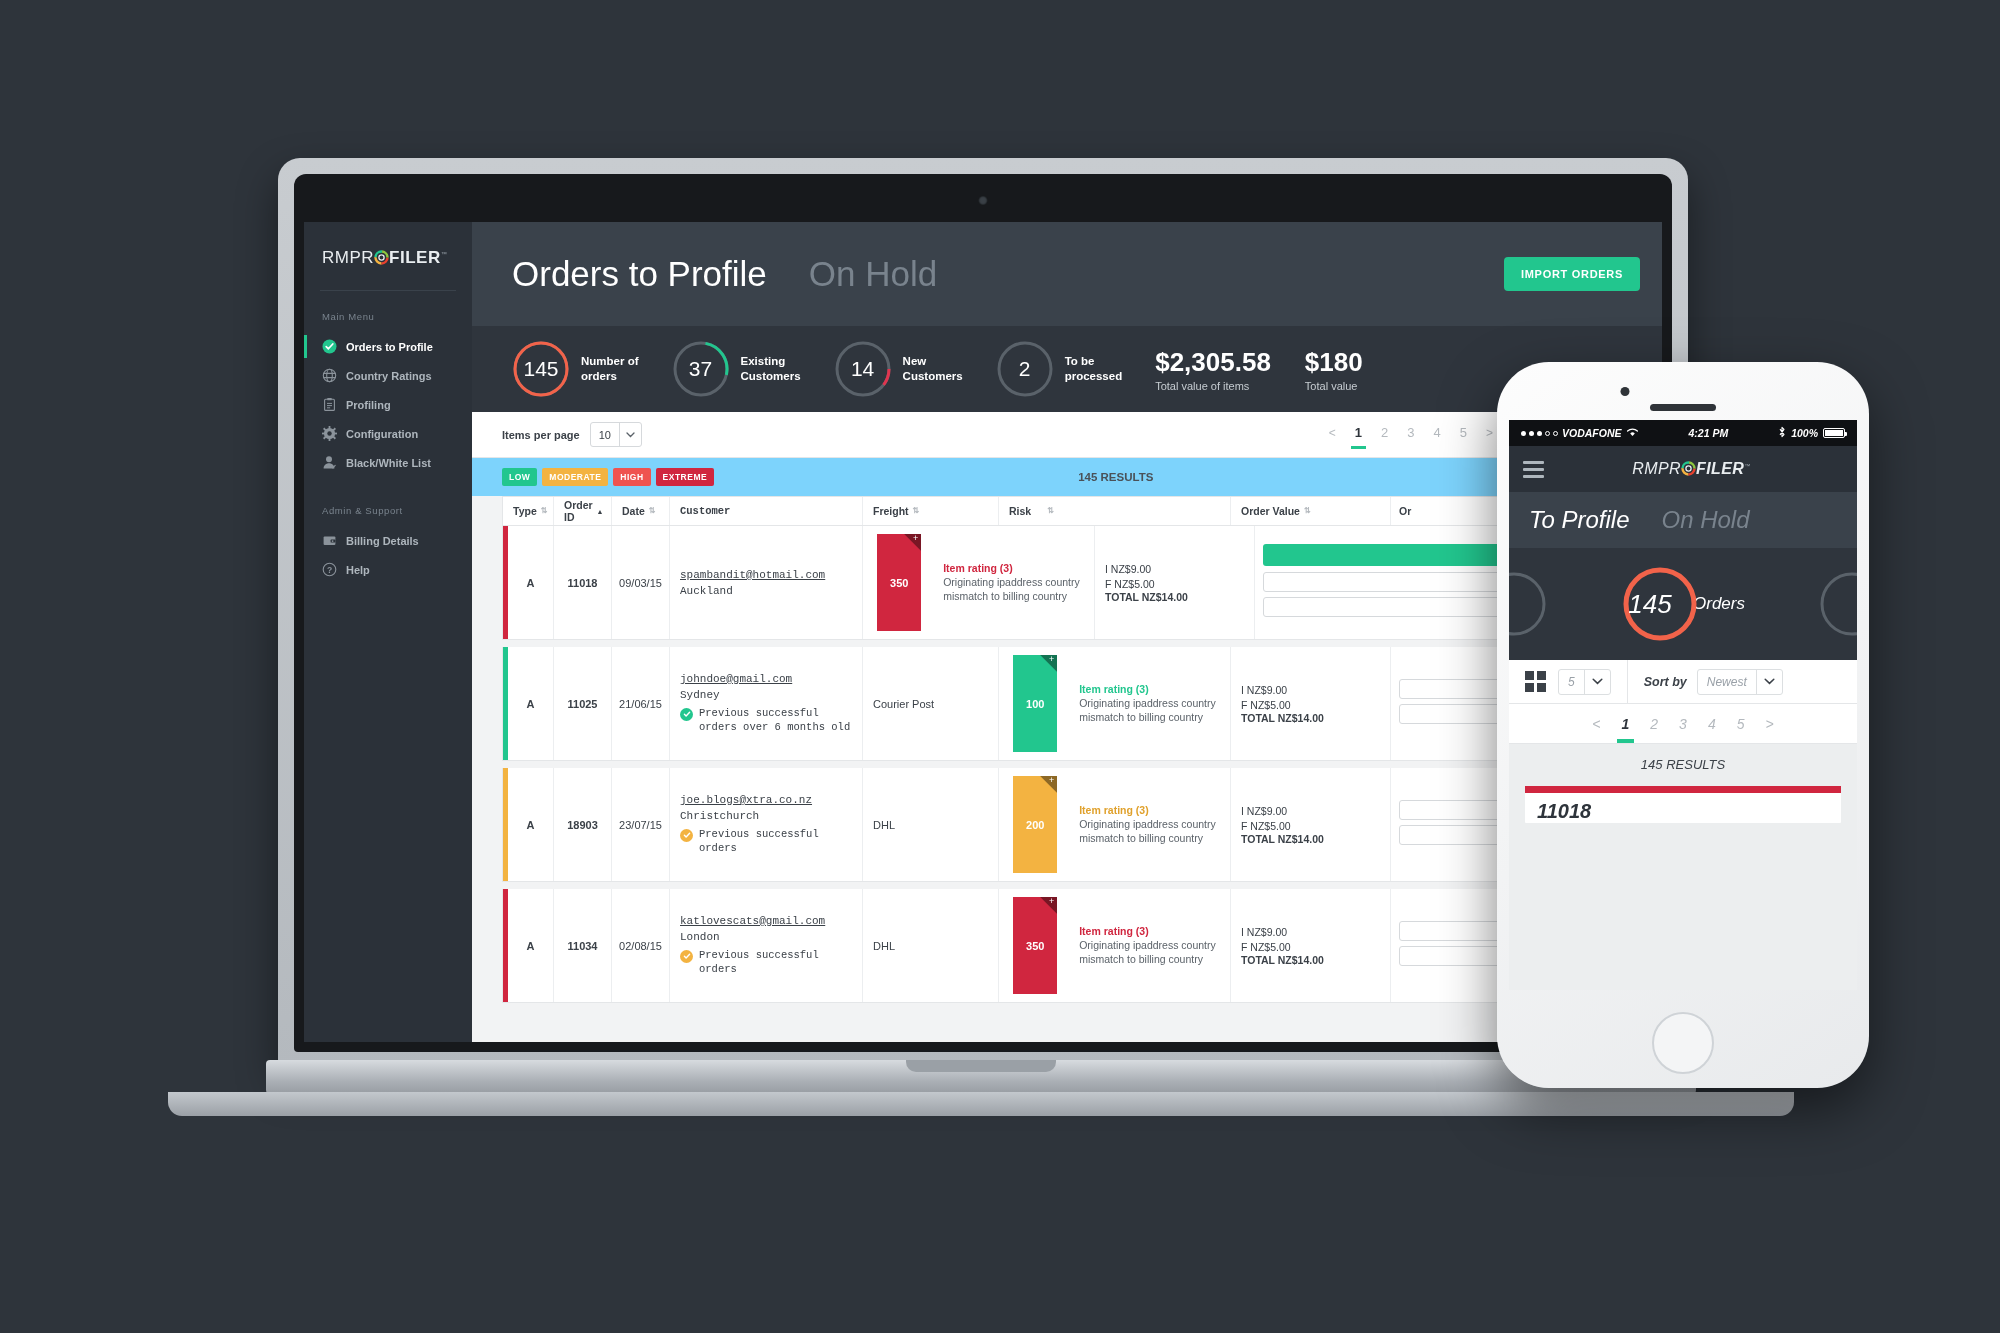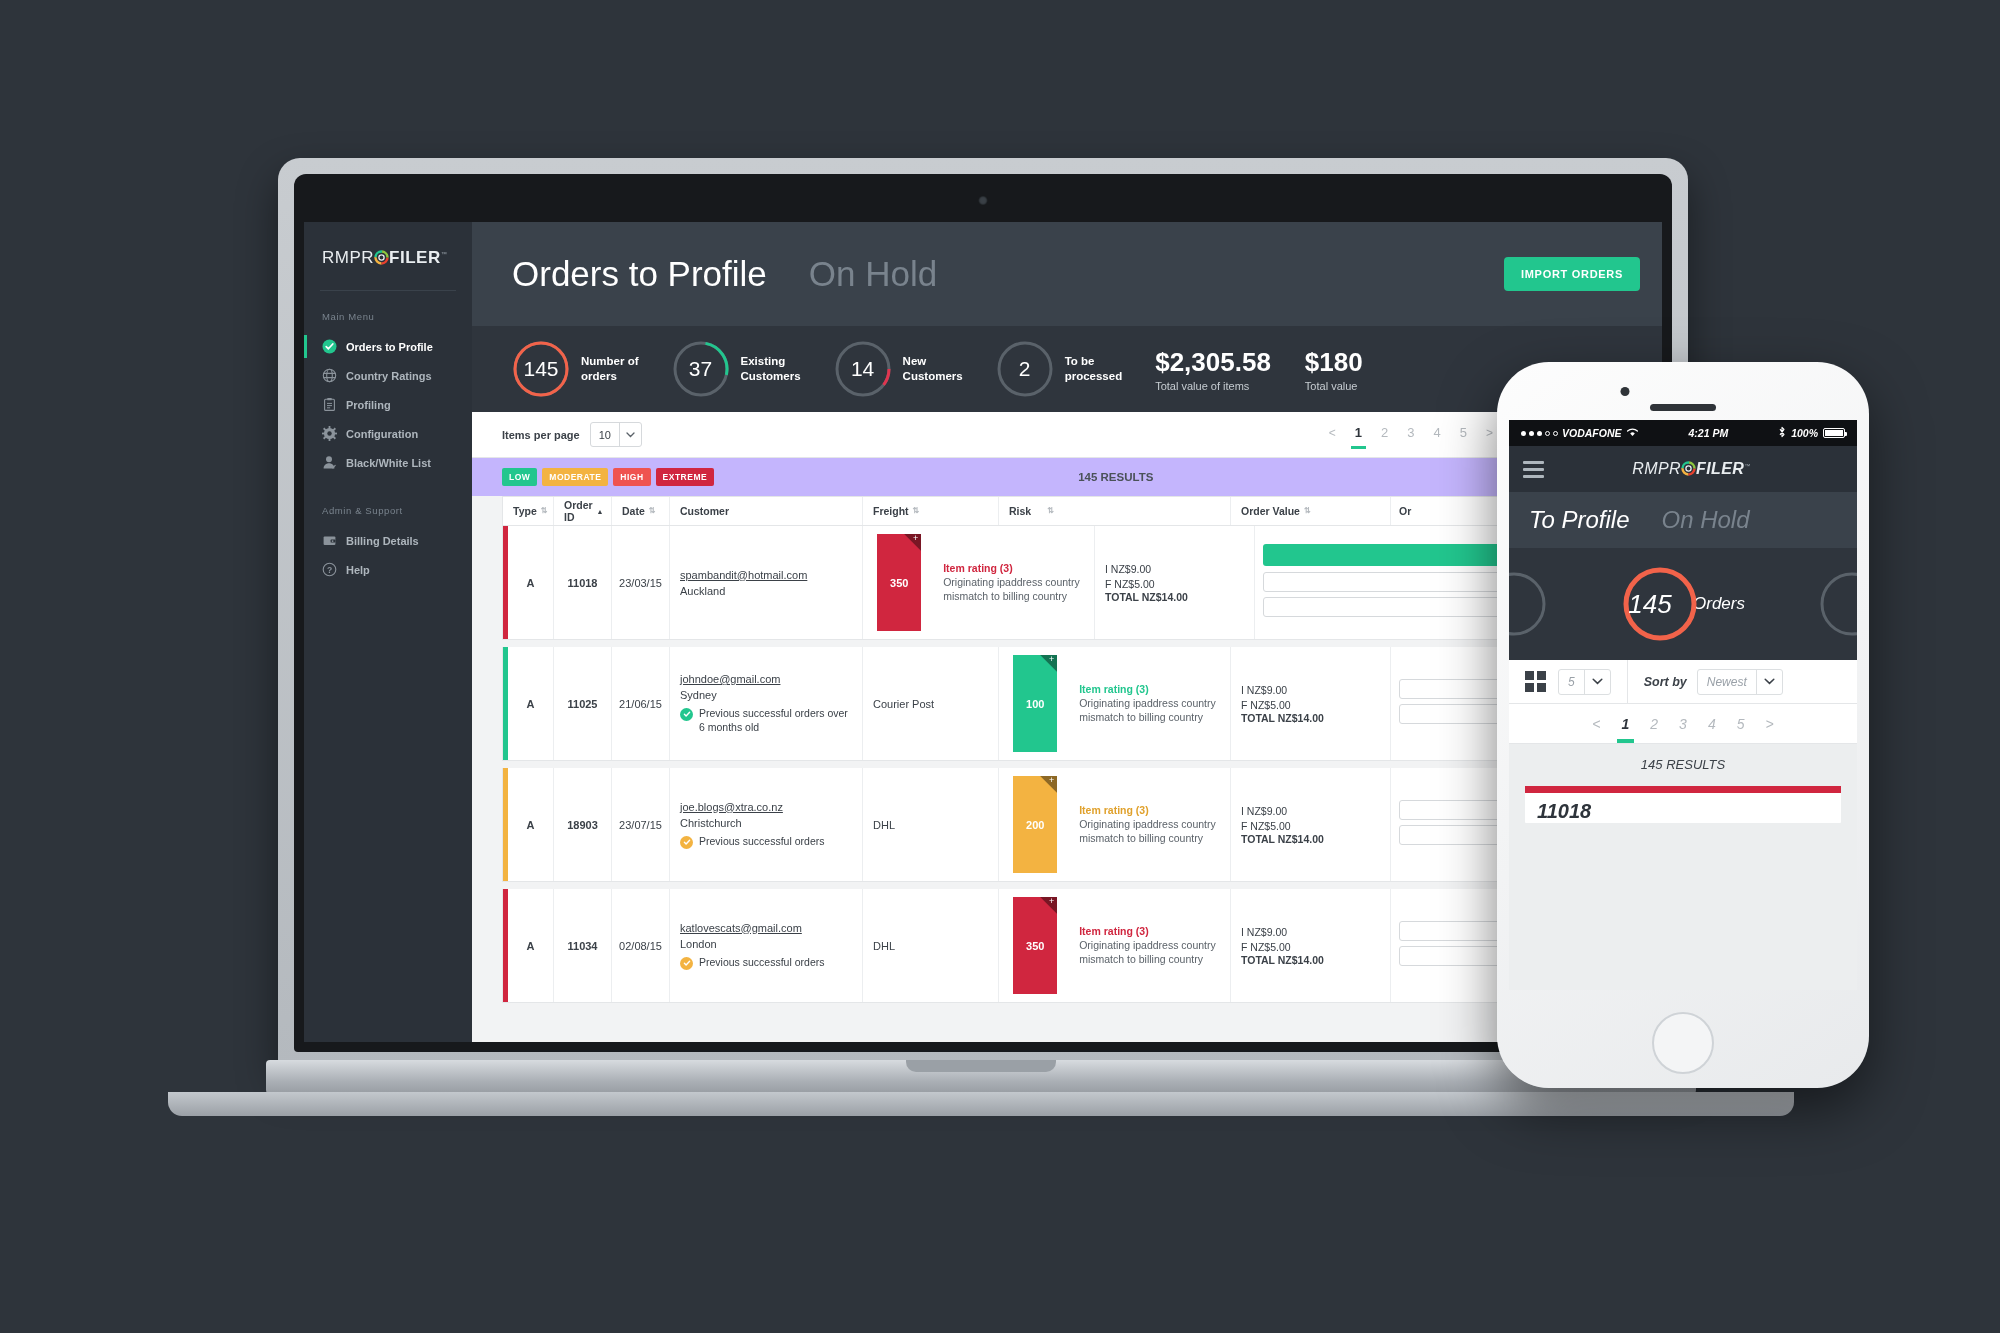--- a/index.html
+++ b/index.html
@@ -123,21 +123,21 @@
     content: ""; position: absolute; left: -4px; right: -4px; bottom: -5px; height: 3px; background: #22c68e;
   }
   .search-wrap { display: flex; align-items: center; gap: 8px; margin-left: 40px; padding-right: 16px; }
   .search-input {
     border: 0; outline: 0; font-size: 11.5px; color: #9aa1a8; width: 90px;
     font-family: "Liberation Sans", sans-serif; background: transparent;
   }
 
   .filterbar {
     height: 38px; flex: 0 0 38px; display: flex; align-items: center; padding: 0 0 0 30px;
-    background: #c4b5fd;
+    background: #7dd3fc;
   }
   .chip {
     font-size: 8.5px; font-weight: 700; color: #fff; letter-spacing: .5px;
     padding: 4px 7px; border-radius: 2px; margin-right: 5px;
   }
   .results-count { font-size: 11.5px; color: #4a5158; font-weight: 700; margin: 0 auto; }
   .multi-edit { display: flex; align-items: center; gap: 9px; padding-right: 14px; }
   .multi-label { font-size: 11px; color: #3b4148; font-weight: 700; }
   .toggle {
     width: 46px; height: 20px; border-radius: 10px; background: #e2e4e6;
@@ -167,21 +167,21 @@
   }
   .row:first-of-type { border-top: 0; }
   .row-accent { width: 5px; flex: 0 0 5px; }
   .td {
     padding: 10px; border-right: 1px solid #eceef0; display: flex; flex-direction: column;
     justify-content: center; font-size: 11px; color: #3b4148;
   }
   .c-type { width: 46px; flex: 0 0 46px; align-items: center; font-weight: 700; }
   .c-oid { width: 58px; flex: 0 0 58px; align-items: center; font-weight: 700; }
   .c-date { width: 58px; flex: 0 0 58px; align-items: center; }
-  .c-cust { width: 193px; flex: 0 0 193px; }
+  .c-cust { width: 193px; flex: 0 0 193px; font-family: Liberation Mono, monospace; }
   .c-freight { width: 136px; flex: 0 0 136px; }
   .c-risk { width: 232px; flex: 0 0 232px; flex-direction: row; align-items: stretch; padding: 0; gap: 12px; }
   .c-value { width: 160px; flex: 0 0 160px; }
   .c-action { flex: 1; min-width: 0; padding: 8px; }
 
   .email { text-decoration: underline; color: #3b4148; }
   .city { margin-top: 4px; }
   .prev-note { display: flex; align-items: flex-start; gap: 6px; margin-top: 6px; font-size: 10.5px; line-height: 1.3; }
   .tick { width: 13px; height: 13px; flex: 0 0 13px; border-radius: 50%; display: flex; align-items: center; justify-content: center; margin-top: 1px; }
   .tick svg { display: block; }
@@ -570,21 +570,21 @@
               </div>
               <div class="th c-action" style="border-right:0">
                 <span>Or</span>
               </div>
             </div>
 
             <div class="row">
               <div class="row-accent" style="background:#d0263f"></div>
               <div class="td c-type">A</div>
               <div class="td c-oid">11018</div>
-              <div class="td c-date">23/03/15</div>
+              <div class="td c-date">09/03/15</div>
               <div class="td c-cust">
                 <span class="email">spambandit@hotmail.com</span>
                 <span class="city">Auckland</span>
               </div>
               <div class="td c-risk">
                 <div class="risk-badge" style="background:#d0263f">
                   <div class="risk-fold">
                       <span>+</span>
                     </div>
                   <span>350</span>

